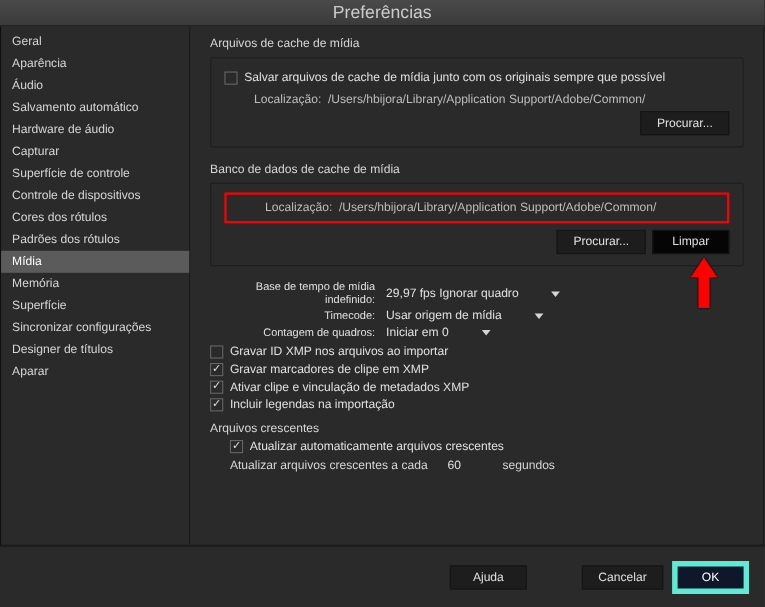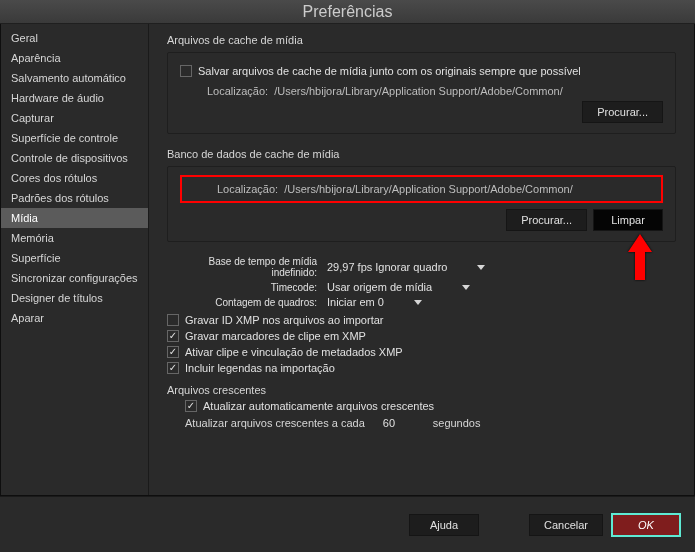--- a/index.html
+++ b/index.html
@@ -24,21 +24,21 @@
     border-bottom: 1px solid #1f1f1f;
   }
   .body-wrap {
     flex: 1;
     display: flex;
     background: #2a2a2a;
     border: 1px solid #0e0e0e;
     border-top: none;
   }
   .sidebar {
-    width: 148px;
+    width: 172px;
     background: #2a2a2a;
     border-right: 1px solid #1a1a1a;
     padding: 4px 0;
   }
   .sidebar-item {
     padding: 3px 10px;
     color: #d6d6d6;
     font-size: 11px;
     line-height: 14px;
     cursor: pointer;
@@ -167,36 +167,36 @@
     height: 56px;
     background: #2a2a2a;
     border-top: 1px solid #1a1a1a;
     display: flex;
     align-items: center;
     justify-content: flex-end;
     gap: 8px;
     padding: 0 14px;
   }
   .footer .btn.ok {
-    background: #7f1d1d;
-    border: 2px solid #5eead4;
+    background: #0f172a;
+    border: 5px solid #5eead4;
     color: #fff;
-    font-style: italic;
   }
 </style>
 </head>
 <body>
 
 <div class="titlebar">Preferências</div>
 
 <div class="body-wrap">
 
   <div class="sidebar">
     <div class="sidebar-item"><span>Geral</span></div>
     <div class="sidebar-item"><span>Aparência</span></div>
+    <div class="sidebar-item"><span>Áudio</span></div>
     <div class="sidebar-item"><span>Salvamento automático</span></div>
     <div class="sidebar-item"><span>Hardware de áudio</span></div>
     <div class="sidebar-item"><span>Capturar</span></div>
     <div class="sidebar-item"><span>Superfície de controle</span></div>
     <div class="sidebar-item"><span>Controle de dispositivos</span></div>
     <div class="sidebar-item"><span>Cores dos rótulos</span></div>
     <div class="sidebar-item"><span>Padrões dos rótulos</span></div>
     <div class="sidebar-item selected"><span>Mídia</span></div>
     <div class="sidebar-item"><span>Memória</span></div>
     <div class="sidebar-item"><span>Superfície</span></div>

